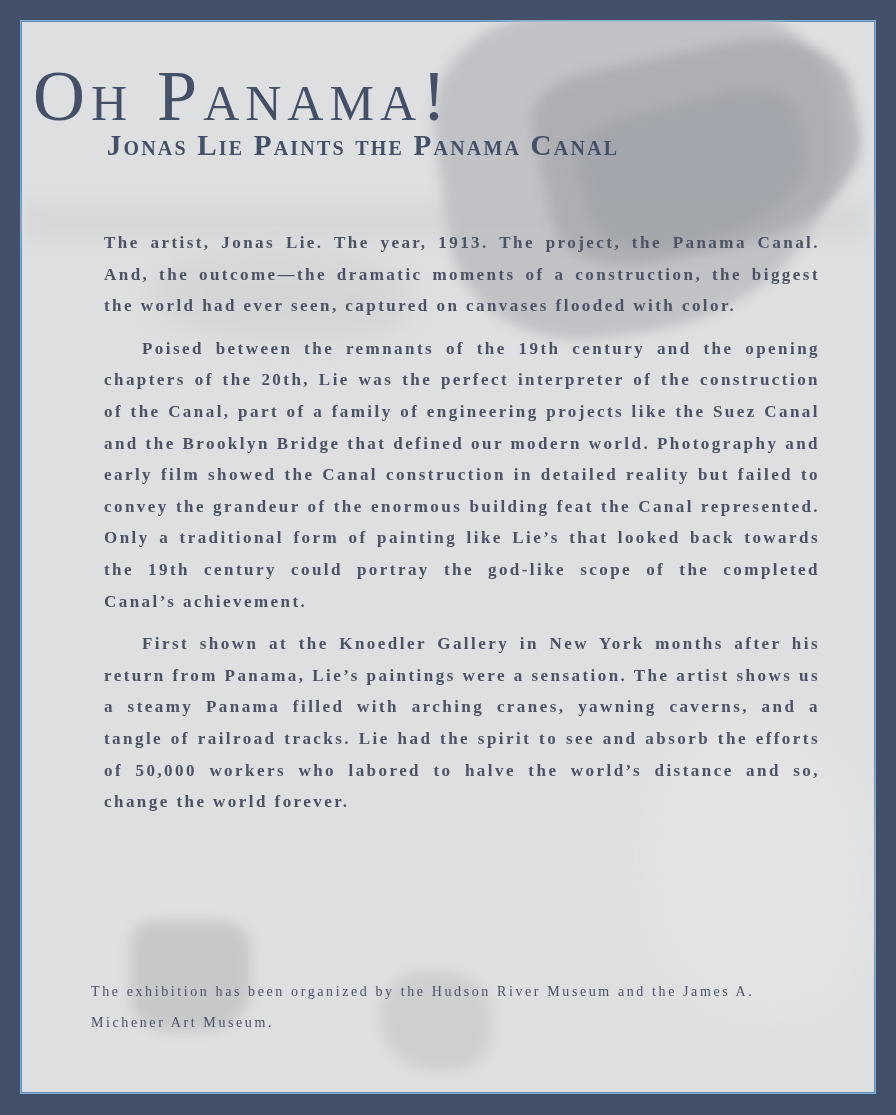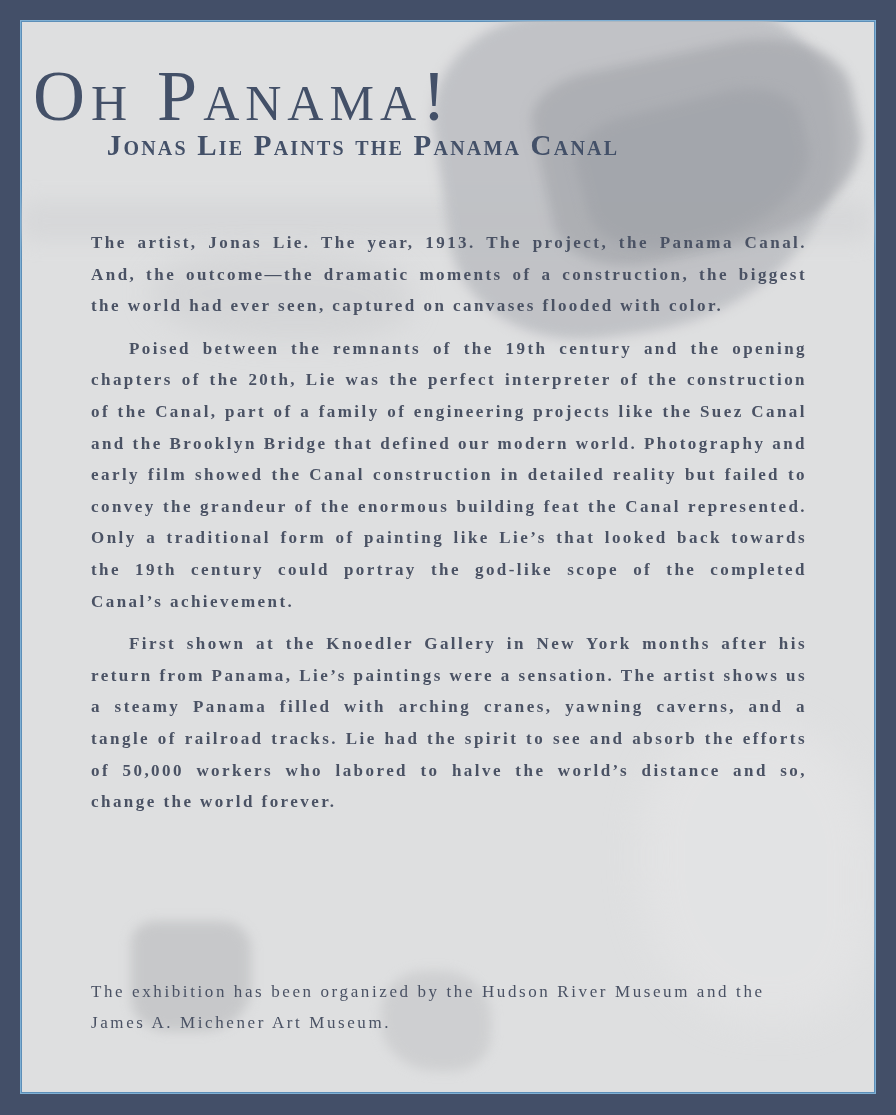--- a/index.html
+++ b/index.html
@@ -39,35 +39,35 @@
   .subtitle {
     position:absolute; left:0; width:684px; top:104px;
     text-align:center;
     font-family:"Liberation Serif","DejaVu Serif",serif;
     font-variant:small-caps;
     font-size:29px; letter-spacing:2.2px;
     color:#435068; line-height:40px;
     margin:0; font-weight:bold;
   }
   .body {
-    position:absolute; left:70px; top:206px; width:716px;
+    position:absolute; left:83px; top:206px; width:716px;
     color:#4a5264;
   }
   .body p {
     margin:0 0 11px 0;
     font-family:"Liberation Serif","DejaVu Serif",serif;
     font-size:17px; line-height:31.6px;
     letter-spacing:2.45px; word-spacing:0px;
     text-align:justify; font-weight:bold;
   }
   .body p.indent { text-indent:38px; }
   .credits {
     position:absolute; left:70px; top:955px; width:730px;
     font-family:"Liberation Serif","DejaVu Serif",serif;
-    font-size:17px; line-height:31px; letter-spacing:2.6px;
+    font-size:14px; line-height:31px; letter-spacing:2.6px;
     color:#4a5264; margin:0;
   }
 </style>
 </head>
 <body>
 
 <div class="panel">
   <div class="bg">
     <div class="blob b6"></div>
     <div class="blob b7"></div>

